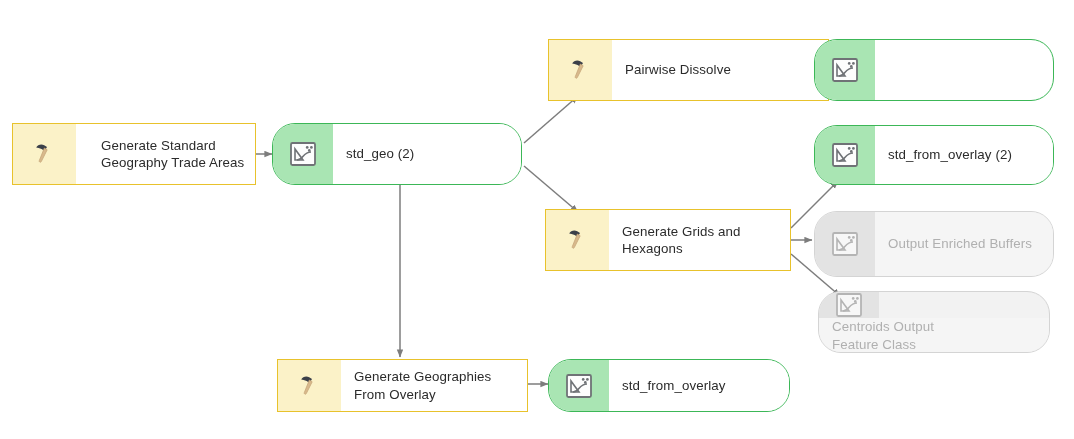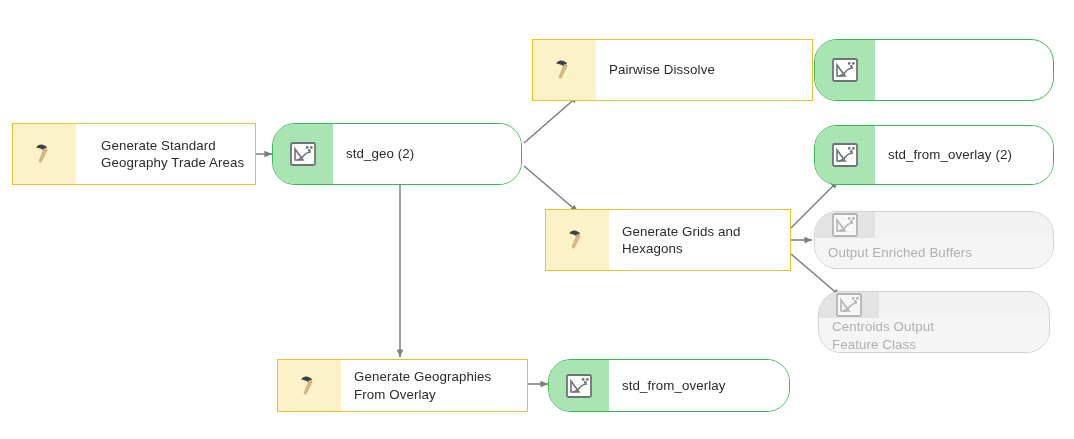--- a/index.html
+++ b/index.html
@@ -92,21 +92,21 @@
         <circle cx="18.2" cy="6.4" r="1.35" fill="#6f7276"></circle>
         <circle cx="22.4" cy="6.4" r="1.35" fill="#6f7276"></circle>
         <circle cx="20.3" cy="9.4" r="1.35" fill="#6f7276"></circle>
       </svg>
     </div>
     <div class="labelcell">
       <span class="labeltext">std_geo (2)</span>
     </div>
   </div>
 
-  <div class="node tool" style="left:532px;top:39px;width:281px;height:62px;">
+  <div class="node tool" style="left:548px;top:39px;width:281px;height:62px;">
     <div class="iconcell">
       <svg class="ico" width="30" height="30" viewBox="0 0 30 30">
         <path d="M6.2 8.4 C7.6 5.6 11.4 4.6 14.2 6.2 L17.0 7.9 L14.6 11.9 L11.6 10.1 C9.6 8.9 7.6 8.6 6.2 8.4 Z" fill="#3b4049"></path>
         <path d="M14.3 9.0 L17.2 10.8 L11.3 22.6 C11.0 23.2 10.3 23.4 9.8 23.1 C9.2 22.8 9.0 22.1 9.3 21.5 Z" fill="#d8b98c" stroke="#c3a274" stroke-width="0.7"></path>
       </svg>
     </div>
     <div class="labelcell">
       <span class="labeltext">Pairwise Dissolve</span>
     </div>
   </div>
@@ -146,21 +146,21 @@
         <circle cx="18.2" cy="6.4" r="1.35" fill="#6f7276"></circle>
         <circle cx="22.4" cy="6.4" r="1.35" fill="#6f7276"></circle>
         <circle cx="20.3" cy="9.4" r="1.35" fill="#6f7276"></circle>
       </svg>
     </div>
     <div class="labelcell">
       <span class="labeltext">std_from_overlay (2)</span>
     </div>
   </div>
 
-  <div class="node disabled" style="left:814px;top:211px;width:240px;height:58px;flex-direction:column;">
+  <div class="node disabled" style="left:814px;top:211px;width:240px;height:66px;">
     <div class="iconcell">
       <svg class="ico" width="28" height="26" viewBox="0 0 28 26">
         <rect x="2" y="2" width="24" height="22" rx="1.5" fill="#f7f7f7" stroke="#b4b4b4" stroke-width="1.8"></rect>
         <path d="M6 19 L6 8 L14 19 Z" fill="none" stroke="#b4b4b4" stroke-width="1.6"></path>
         <path d="M8 19 C14 19 14 11 22 11" fill="none" stroke="#b4b4b4" stroke-width="1.6"></path>
         <circle cx="18.2" cy="6.4" r="1.35" fill="#b4b4b4"></circle>
         <circle cx="22.4" cy="6.4" r="1.35" fill="#b4b4b4"></circle>
         <circle cx="20.3" cy="9.4" r="1.35" fill="#b4b4b4"></circle>
       </svg>
     </div>

